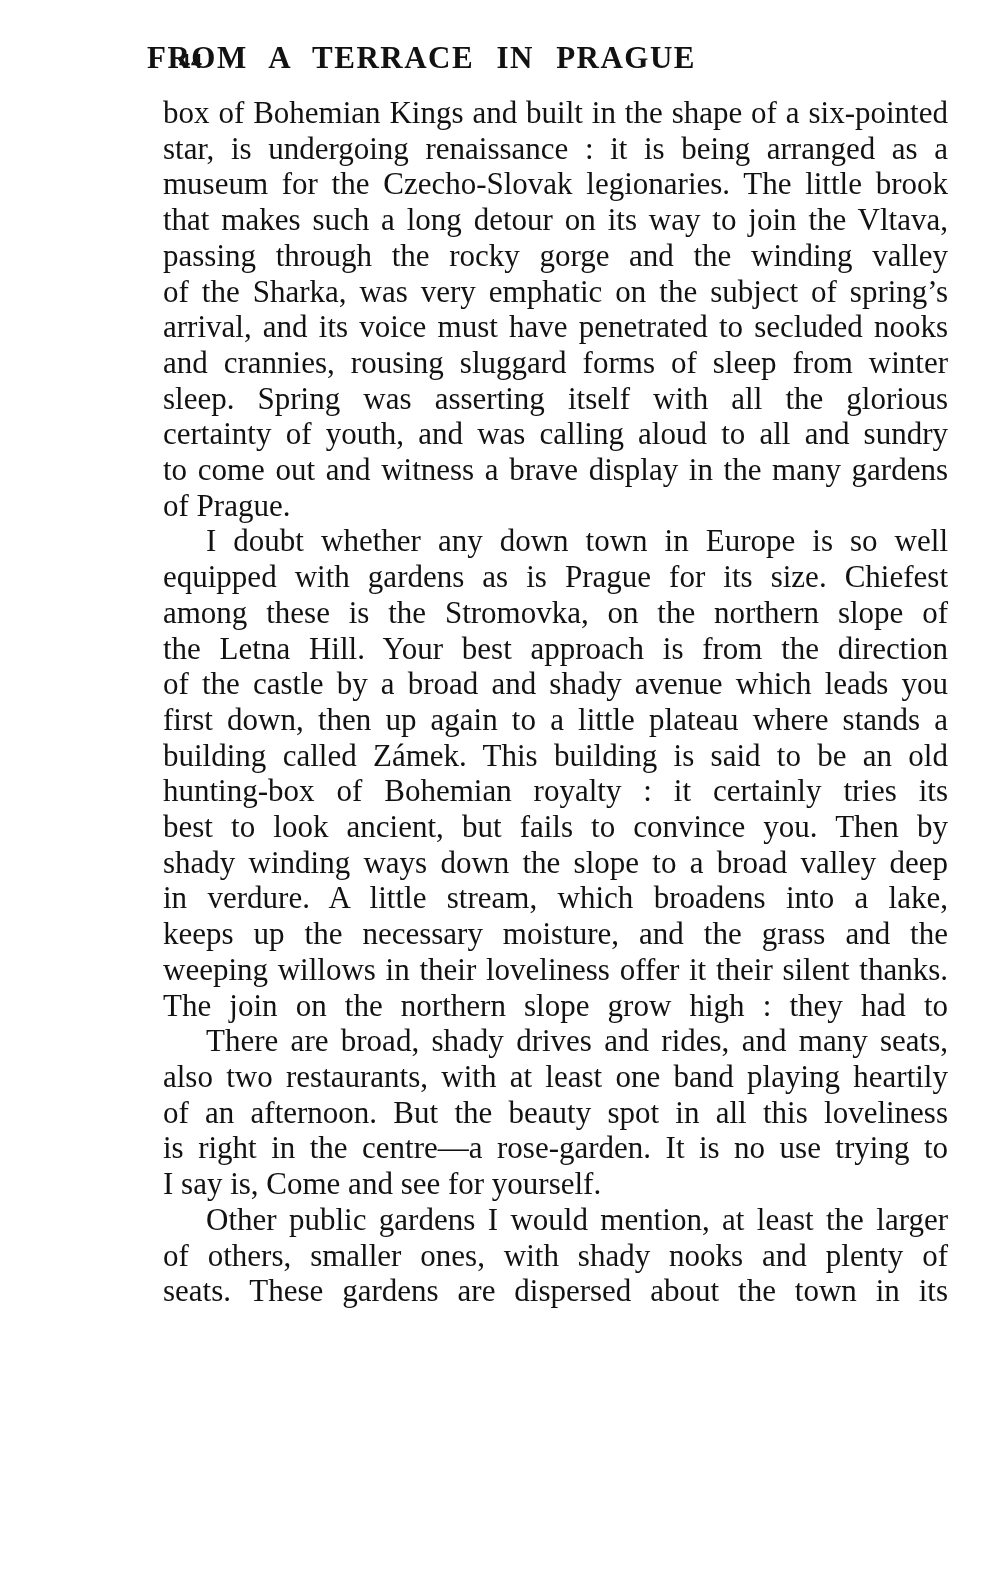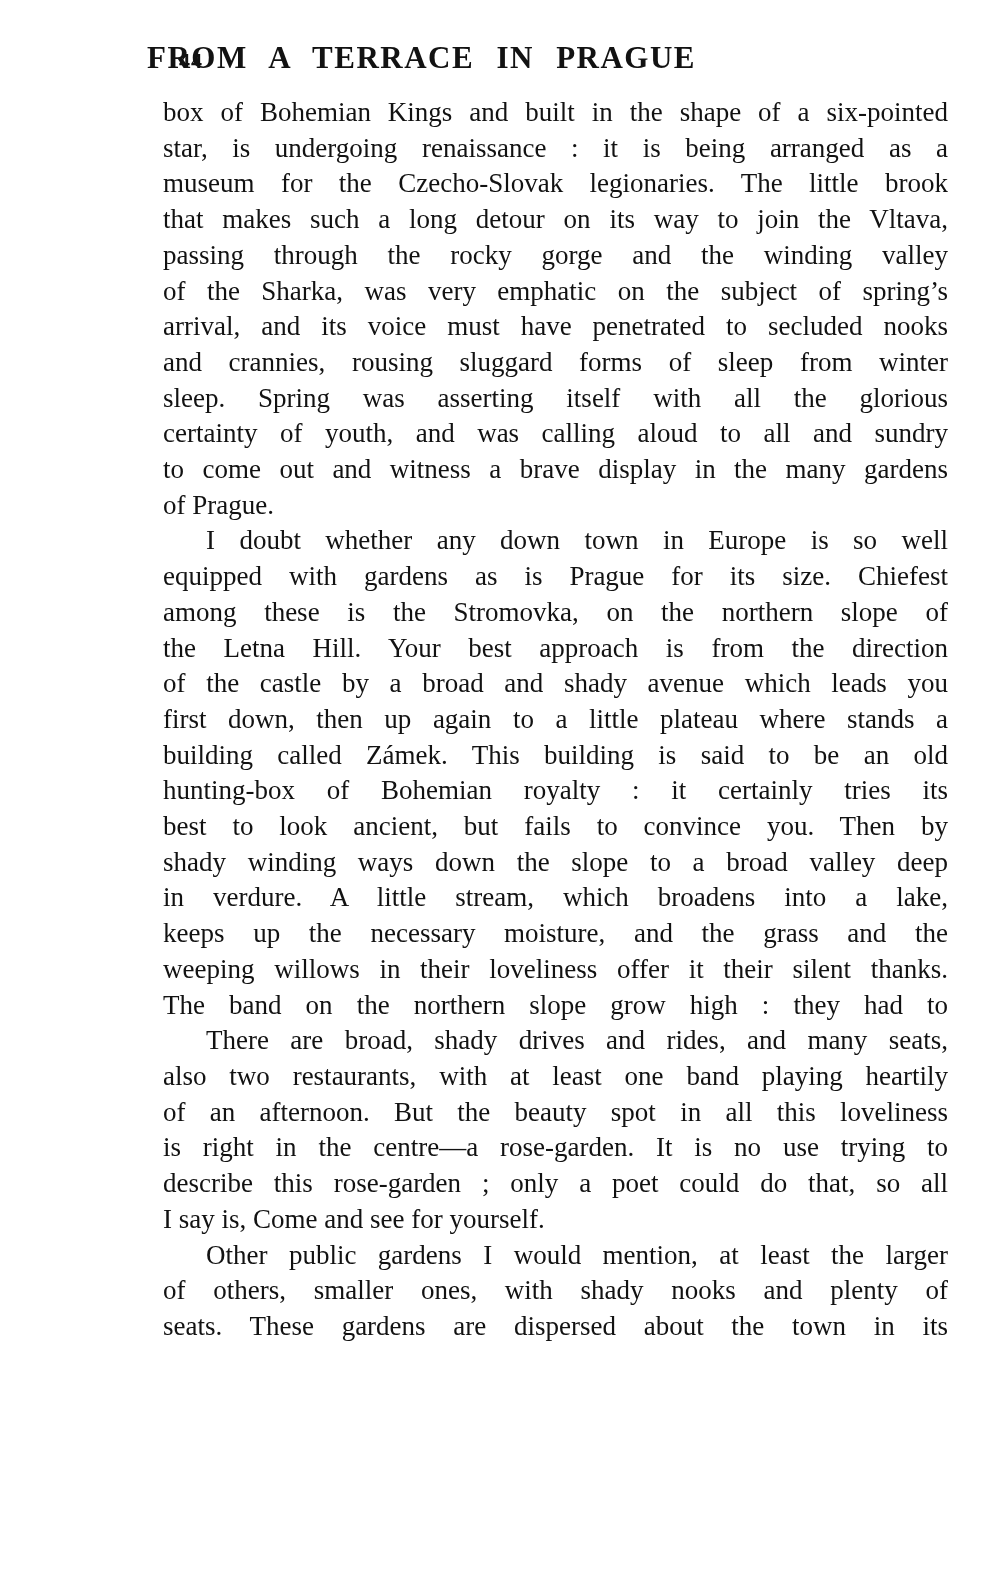--- a/index.html
+++ b/index.html
@@ -41,21 +41,21 @@
     font-weight: 700;
     letter-spacing: 1.5px;
     word-spacing: 13px;
     white-space: nowrap;
   }
   .textblock {
     position: absolute;
     left: 163px;
     top: 95px;
     width: 785px;
-    font-size: 27px;
+    font-size: 31px;
     line-height: 35.7px;
   }
   .paragraph { margin: 0; }
   .line {
     text-align: justify;
     text-align-last: justify;
     text-justify: inter-word;
   }
   .line.lastflush { text-align-last: left; }
   .line.indent { text-indent: 43px; }
@@ -90,28 +90,27 @@
         <div class="line">the Letna Hill. Your best approach is from the direction</div>
         <div class="line">of the castle by a broad and shady avenue which leads you</div>
         <div class="line">first down, then up again to a little plateau where stands a</div>
         <div class="line">building called Zámek. This building is said to be an old</div>
         <div class="line">hunting-box of Bohemian royalty : it certainly tries its</div>
         <div class="line">best to look ancient, but fails to convince you. Then by</div>
         <div class="line">shady winding ways down the slope to a broad valley deep</div>
         <div class="line">in verdure. A little stream, which broadens into a lake,</div>
         <div class="line">keeps up the necessary moisture, and the grass and the</div>
         <div class="line">weeping willows in their loveliness offer it their silent thanks.</div>
-        <div class="line">The band on the northern slope grow high : they had to</div>
+        <div class="line">The join on the northern slope grow high : they had to</div>
       </div>
       <div class="paragraph">
         <div class="line indent">There are broad, shady drives and rides, and many seats,</div>
         <div class="line">also two restaurants, with at least one band playing heartily</div>
         <div class="line">of an afternoon. But the beauty spot in all this loveliness</div>
         <div class="line">is right in the centre—a rose-garden. It is no use trying to</div>
-        <div class="line">describe this rose-garden ; only a poet could do that, so all</div>
         <div class="line lastflush">I say is, Come and see for yourself.</div>
       </div>
       <div class="paragraph">
         <div class="line indent">Other public gardens I would mention, at least the larger</div>
         <div class="line">of others, smaller ones, with shady nooks and plenty of</div>
         <div class="line">seats. These gardens are dispersed about the town in its</div>
       </div>
     </main>
 </div>
 

